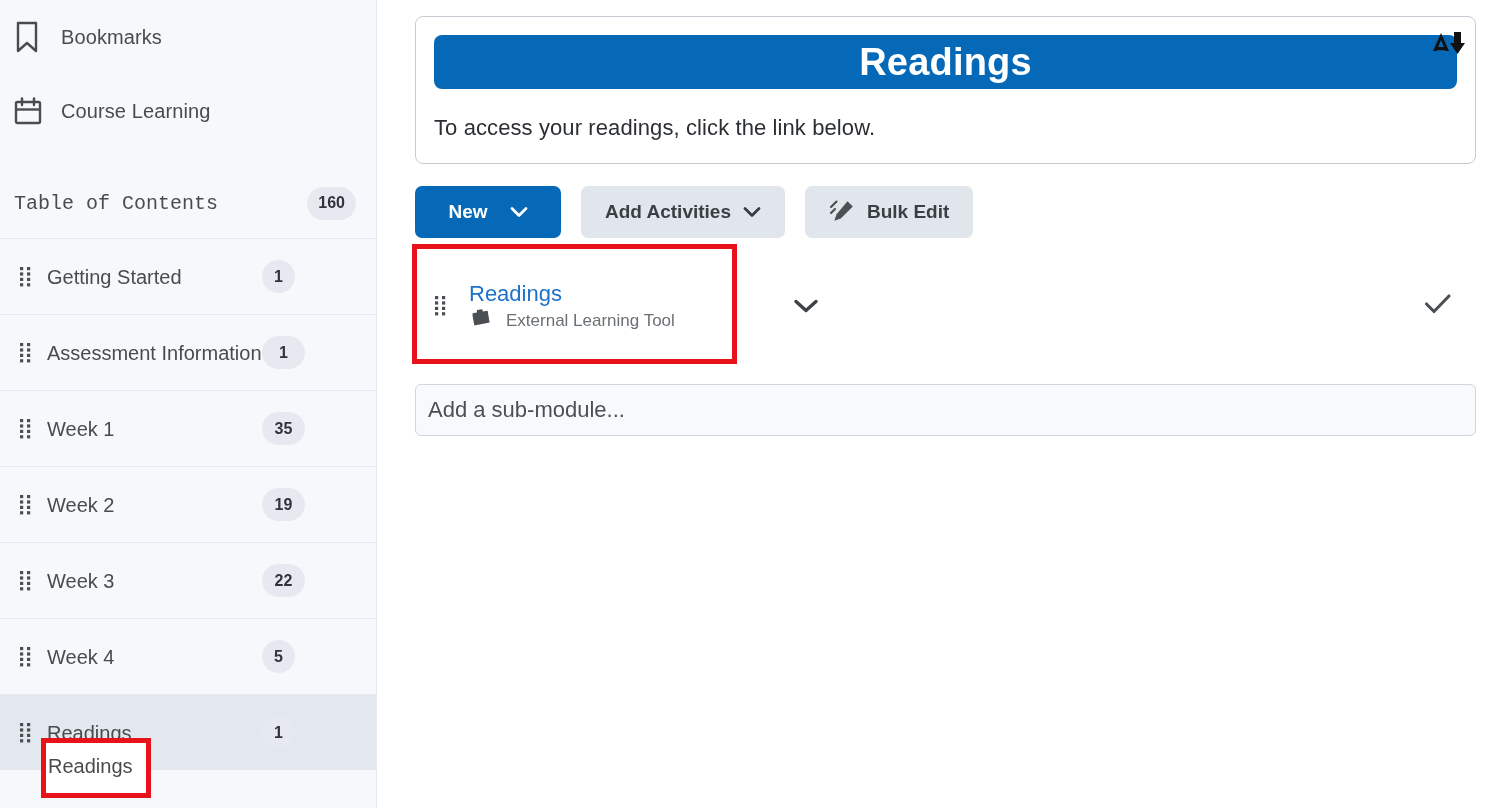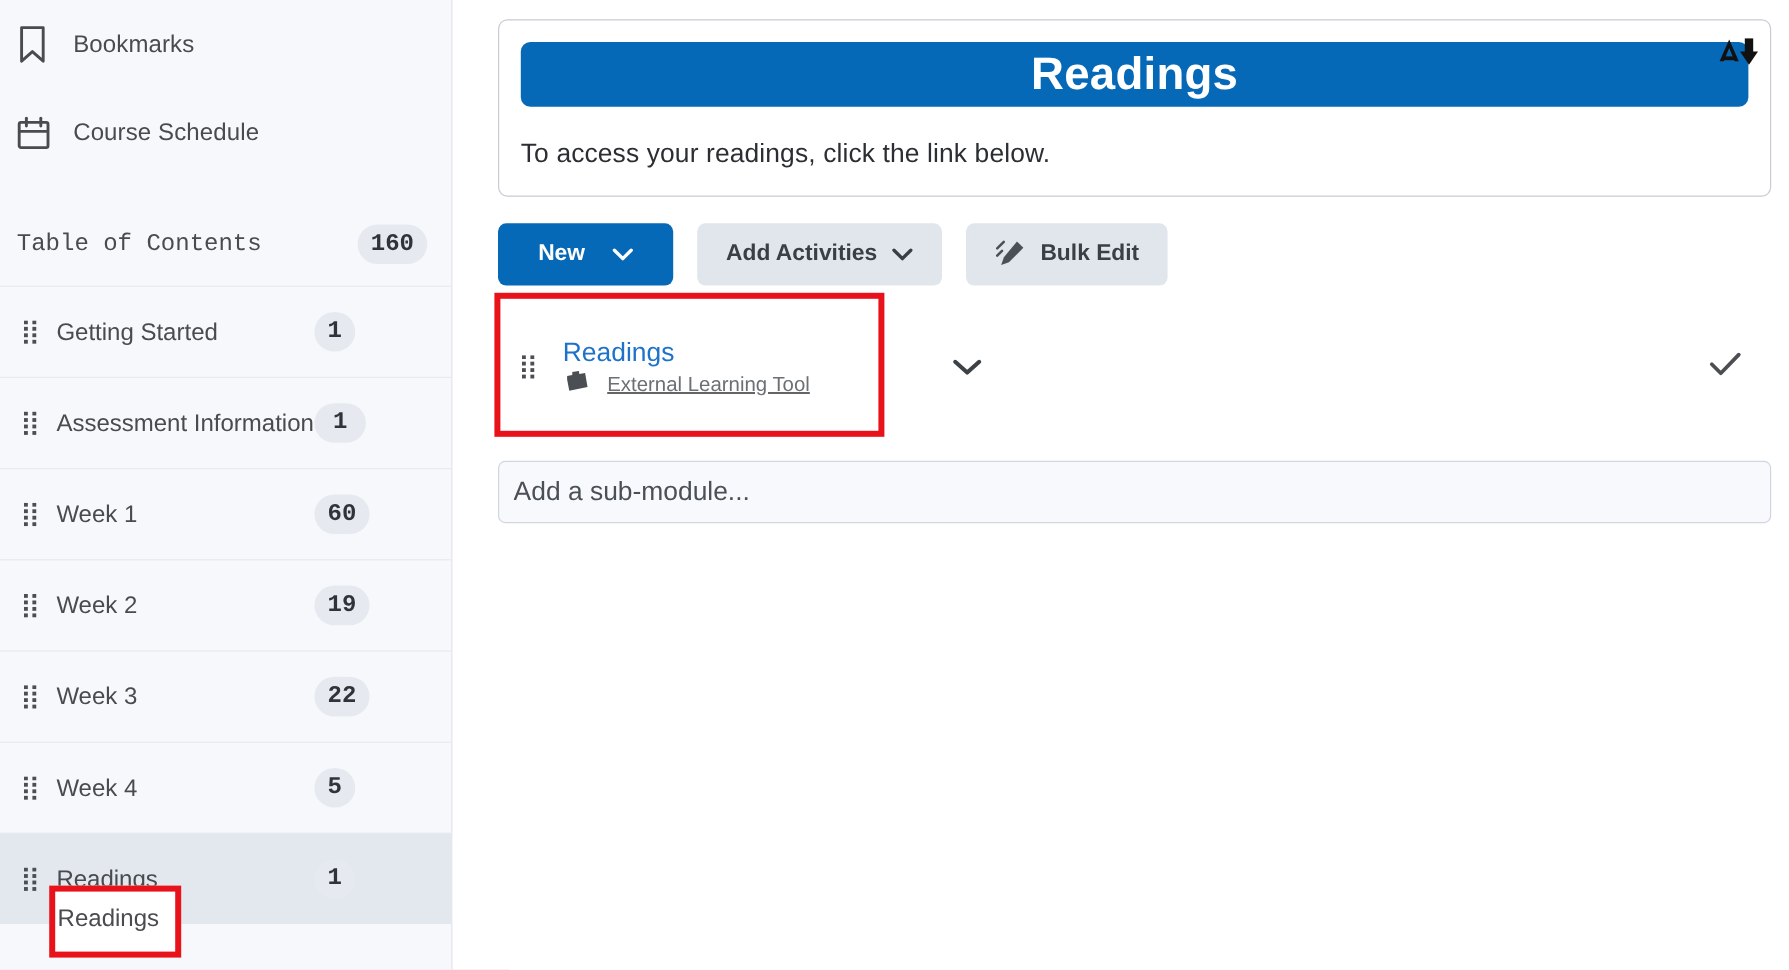--- a/index.html
+++ b/index.html
@@ -11,21 +11,21 @@
     background: #ffffff;
     font-family: "Liberation Sans", sans-serif;
     -webkit-font-smoothing: antialiased;
   }
 
   #app {
     position: relative;
     width: 1491px;
     height: 808px;
     display: flex;
-    background: #f9a8d4;
+    background: #c2410c;
   }
 
   
   .sidebar {
     position: relative;
     width: 377px;
     height: 808px;
     flex: 0 0 377px;
     background: #f7f8fb;
     border-right: 1px solid #e3e6ed;
@@ -70,26 +70,25 @@
     font-family: Liberation Mono, monospace;
   }
 
   .badge {
     min-width: 43px;
     height: 33px;
     padding: 0 11px;
     border-radius: 17px;
     background: #e6eaf0;
     color: #30343a;
-    font-size: 20px;
+    font-size: 16px;
     font-weight: bold;
     display: inline-flex;
     align-items: center;
     justify-content: center;
-    font-family: Liberation Mono, monospace;
   }
   .badge.small { min-width: 33px; }
 
   .toc-list { margin: 0; padding: 0; list-style: none; }
 
   .toc-item {
     position: relative;
     display: flex;
     align-items: center;
     min-height: 76px;
@@ -276,21 +275,20 @@
     line-height: 28px;
     cursor: pointer;
     text-decoration: none;
   }
 
   .module-sub {
     display: flex;
     align-items: center;
     gap: 12px;
     margin-top: 1px;
-    text-decoration: underline;
   }
   .module-sub .sub-label {
     font-size: 17px;
     color: #6b7075;
   }
 
   .module-chevron {
     margin-left: 118px;
     display: inline-flex;
     align-items: center;
@@ -357,21 +355,21 @@
 
       <div class="quicklink">
         <span class="ql-icon">
           <svg width="28" height="28" viewBox="0 0 28 28" fill="none">
             <rect x="2" y="5" width="24" height="21" rx="1.5" stroke="#494c4e" stroke-width="2.4"></rect>
             <line x1="2" y1="12.5" x2="26" y2="12.5" stroke="#494c4e" stroke-width="2.4"></line>
             <line x1="8" y1="1.5" x2="8" y2="8" stroke="#494c4e" stroke-width="2.4" stroke-linecap="round"></line>
             <line x1="20" y1="1.5" x2="20" y2="8" stroke="#494c4e" stroke-width="2.4" stroke-linecap="round"></line>
           </svg>
         </span>
-        <span class="ql-label">Course Schedule</span>
+        <span class="ql-label">Course Learning</span>
       </div>
 
     </div>
 
     <div class="toc-header">
       <span class="toc-title">Table of Contents</span>
       <span class="badge">160</span>
     </div>
 
     <ul class="toc-list" id="toc-list">
@@ -420,21 +418,21 @@
                 <rect x="0" y="5.4" width="3.2" height="3.2"></rect>
                 <rect x="7" y="5.4" width="3.2" height="3.2"></rect>
                 <rect x="0" y="10.8" width="3.2" height="3.2"></rect>
                 <rect x="7" y="10.8" width="3.2" height="3.2"></rect>
                 <rect x="0" y="16.2" width="3.2" height="3.2"></rect>
                 <rect x="7" y="16.2" width="3.2" height="3.2"></rect>
               </g>
             </svg>
           </span>
           <span class="toc-label">Week 1</span>
-          <span class="badge">60</span>
+          <span class="badge">35</span>
         </li>
         <li class="toc-item">
           <span class="grip">
             <svg width="11" height="20" viewBox="0 0 11 20">
               <g fill="#4b4e52">
                 <rect x="0" y="0" width="3.2" height="3.2"></rect>
                 <rect x="7" y="0" width="3.2" height="3.2"></rect>
                 <rect x="0" y="5.4" width="3.2" height="3.2"></rect>
                 <rect x="7" y="5.4" width="3.2" height="3.2"></rect>
                 <rect x="0" y="10.8" width="3.2" height="3.2"></rect>

